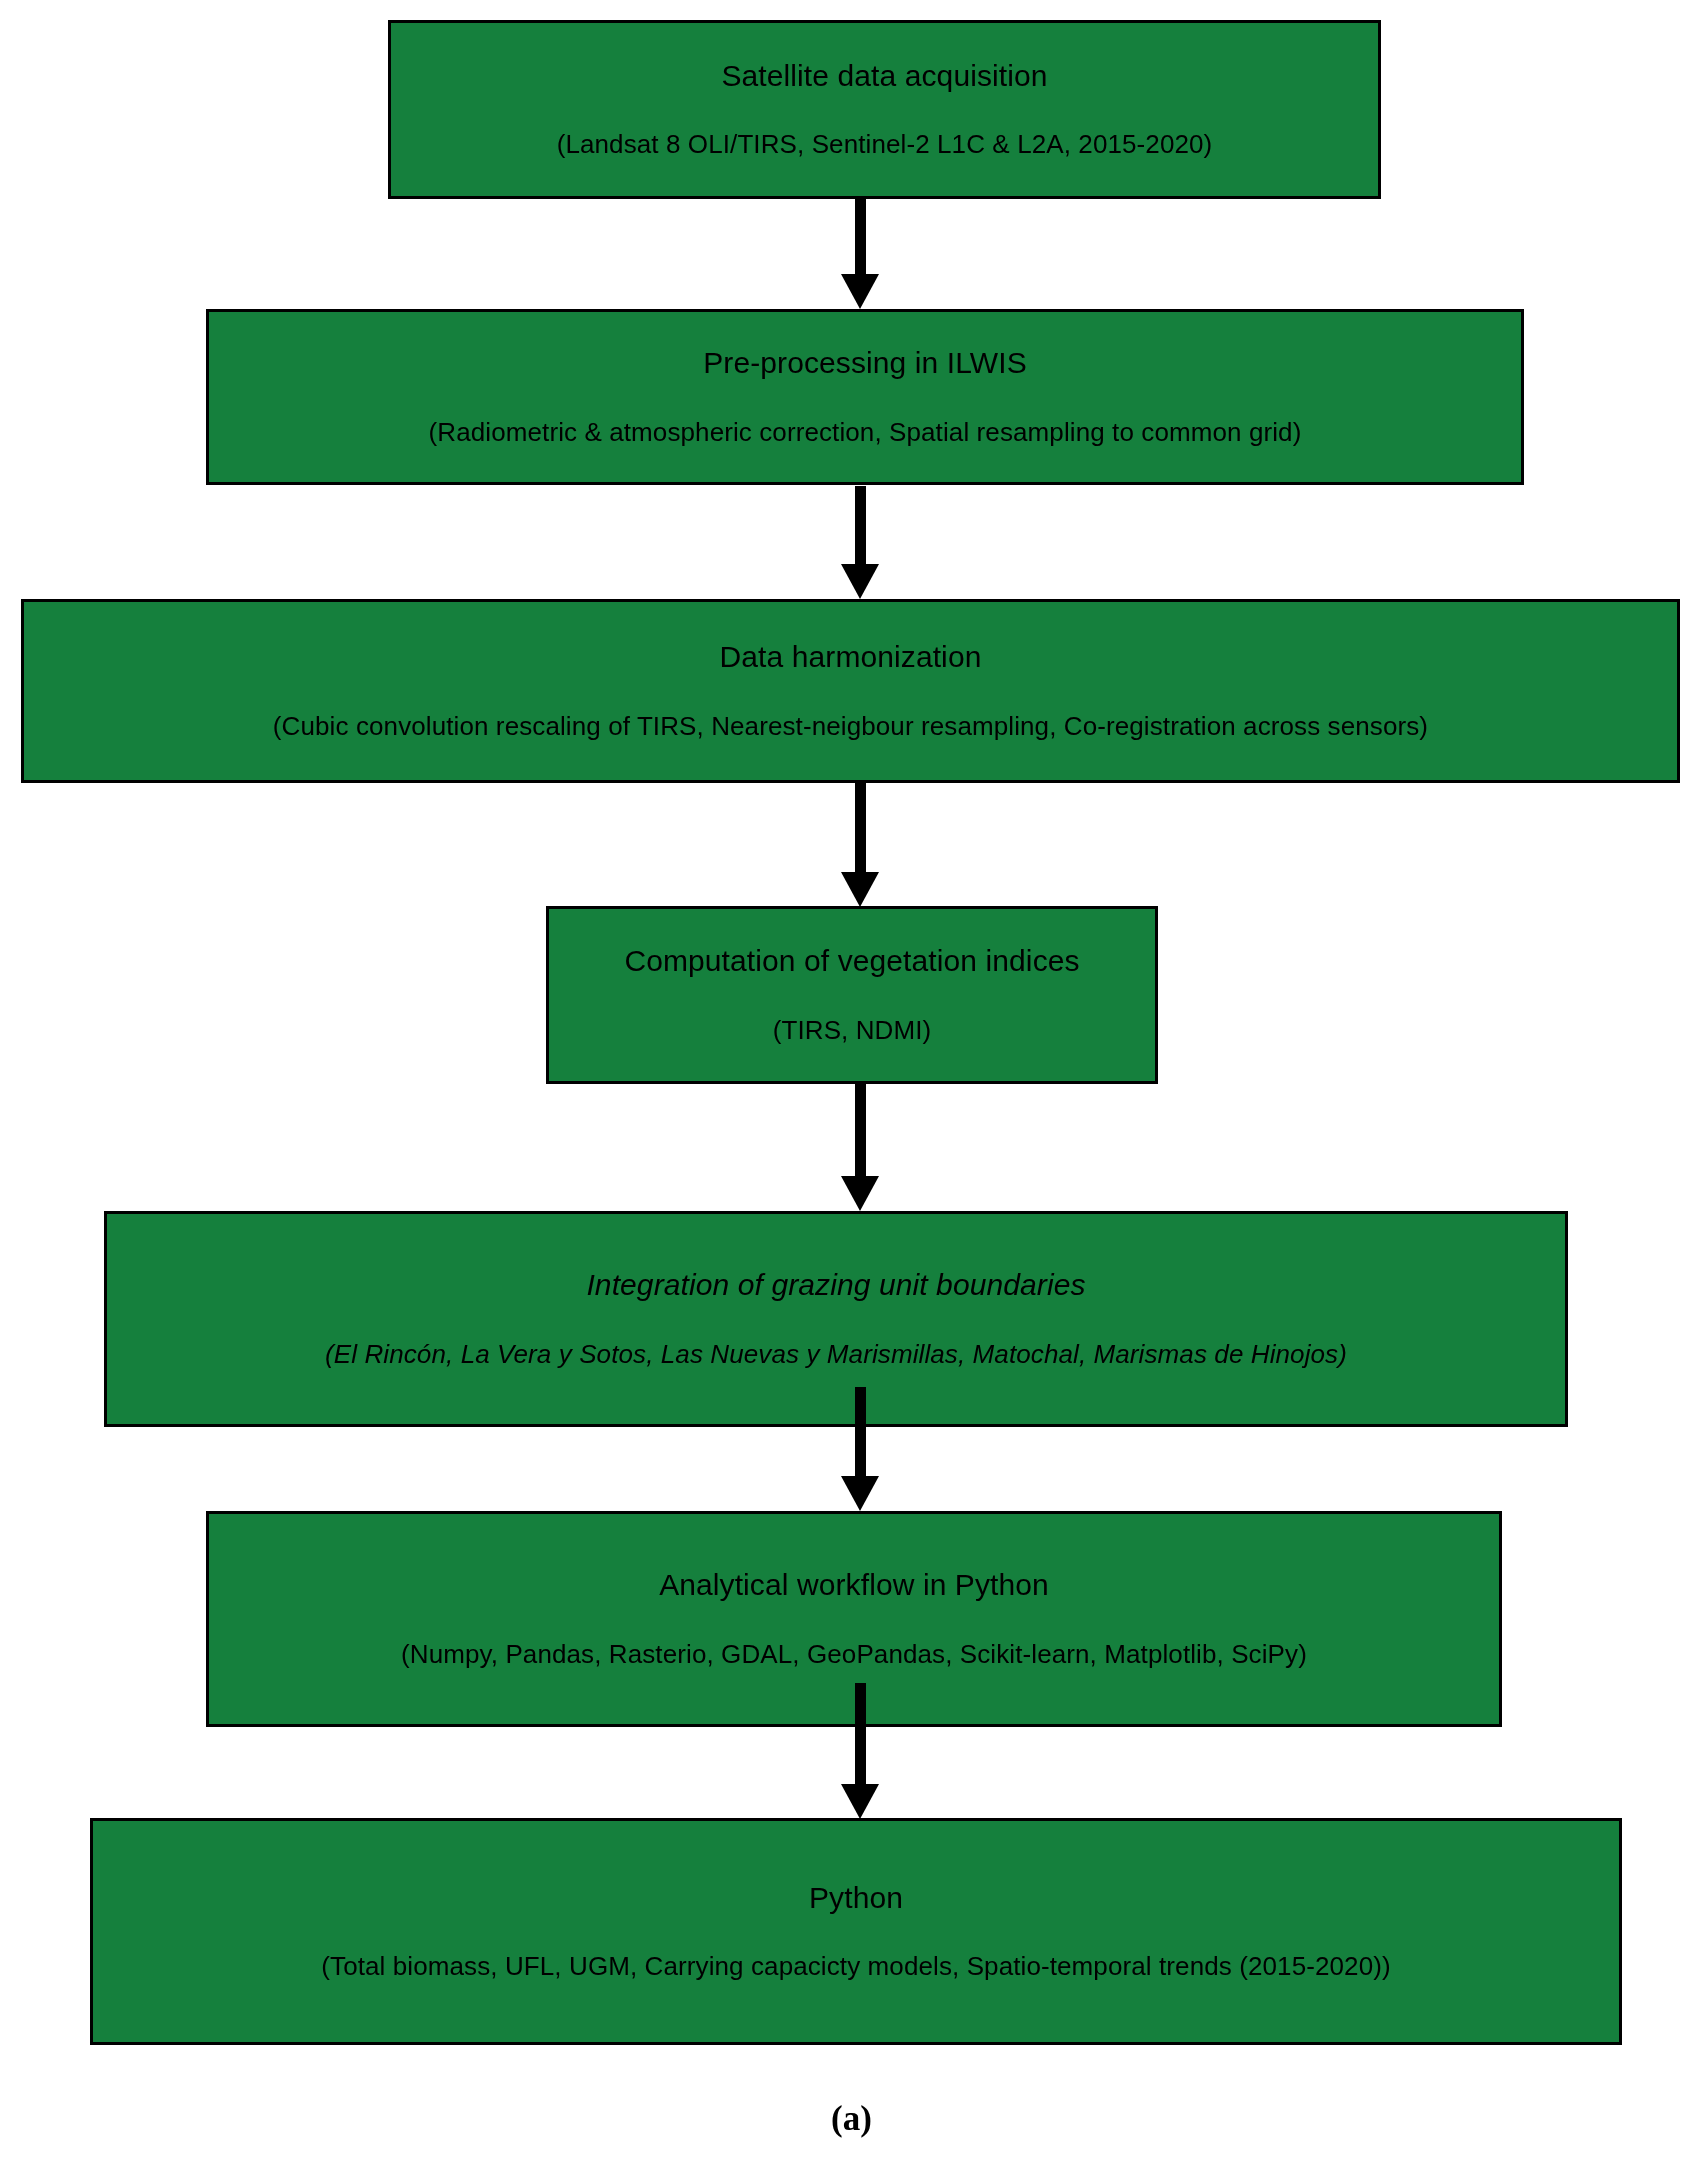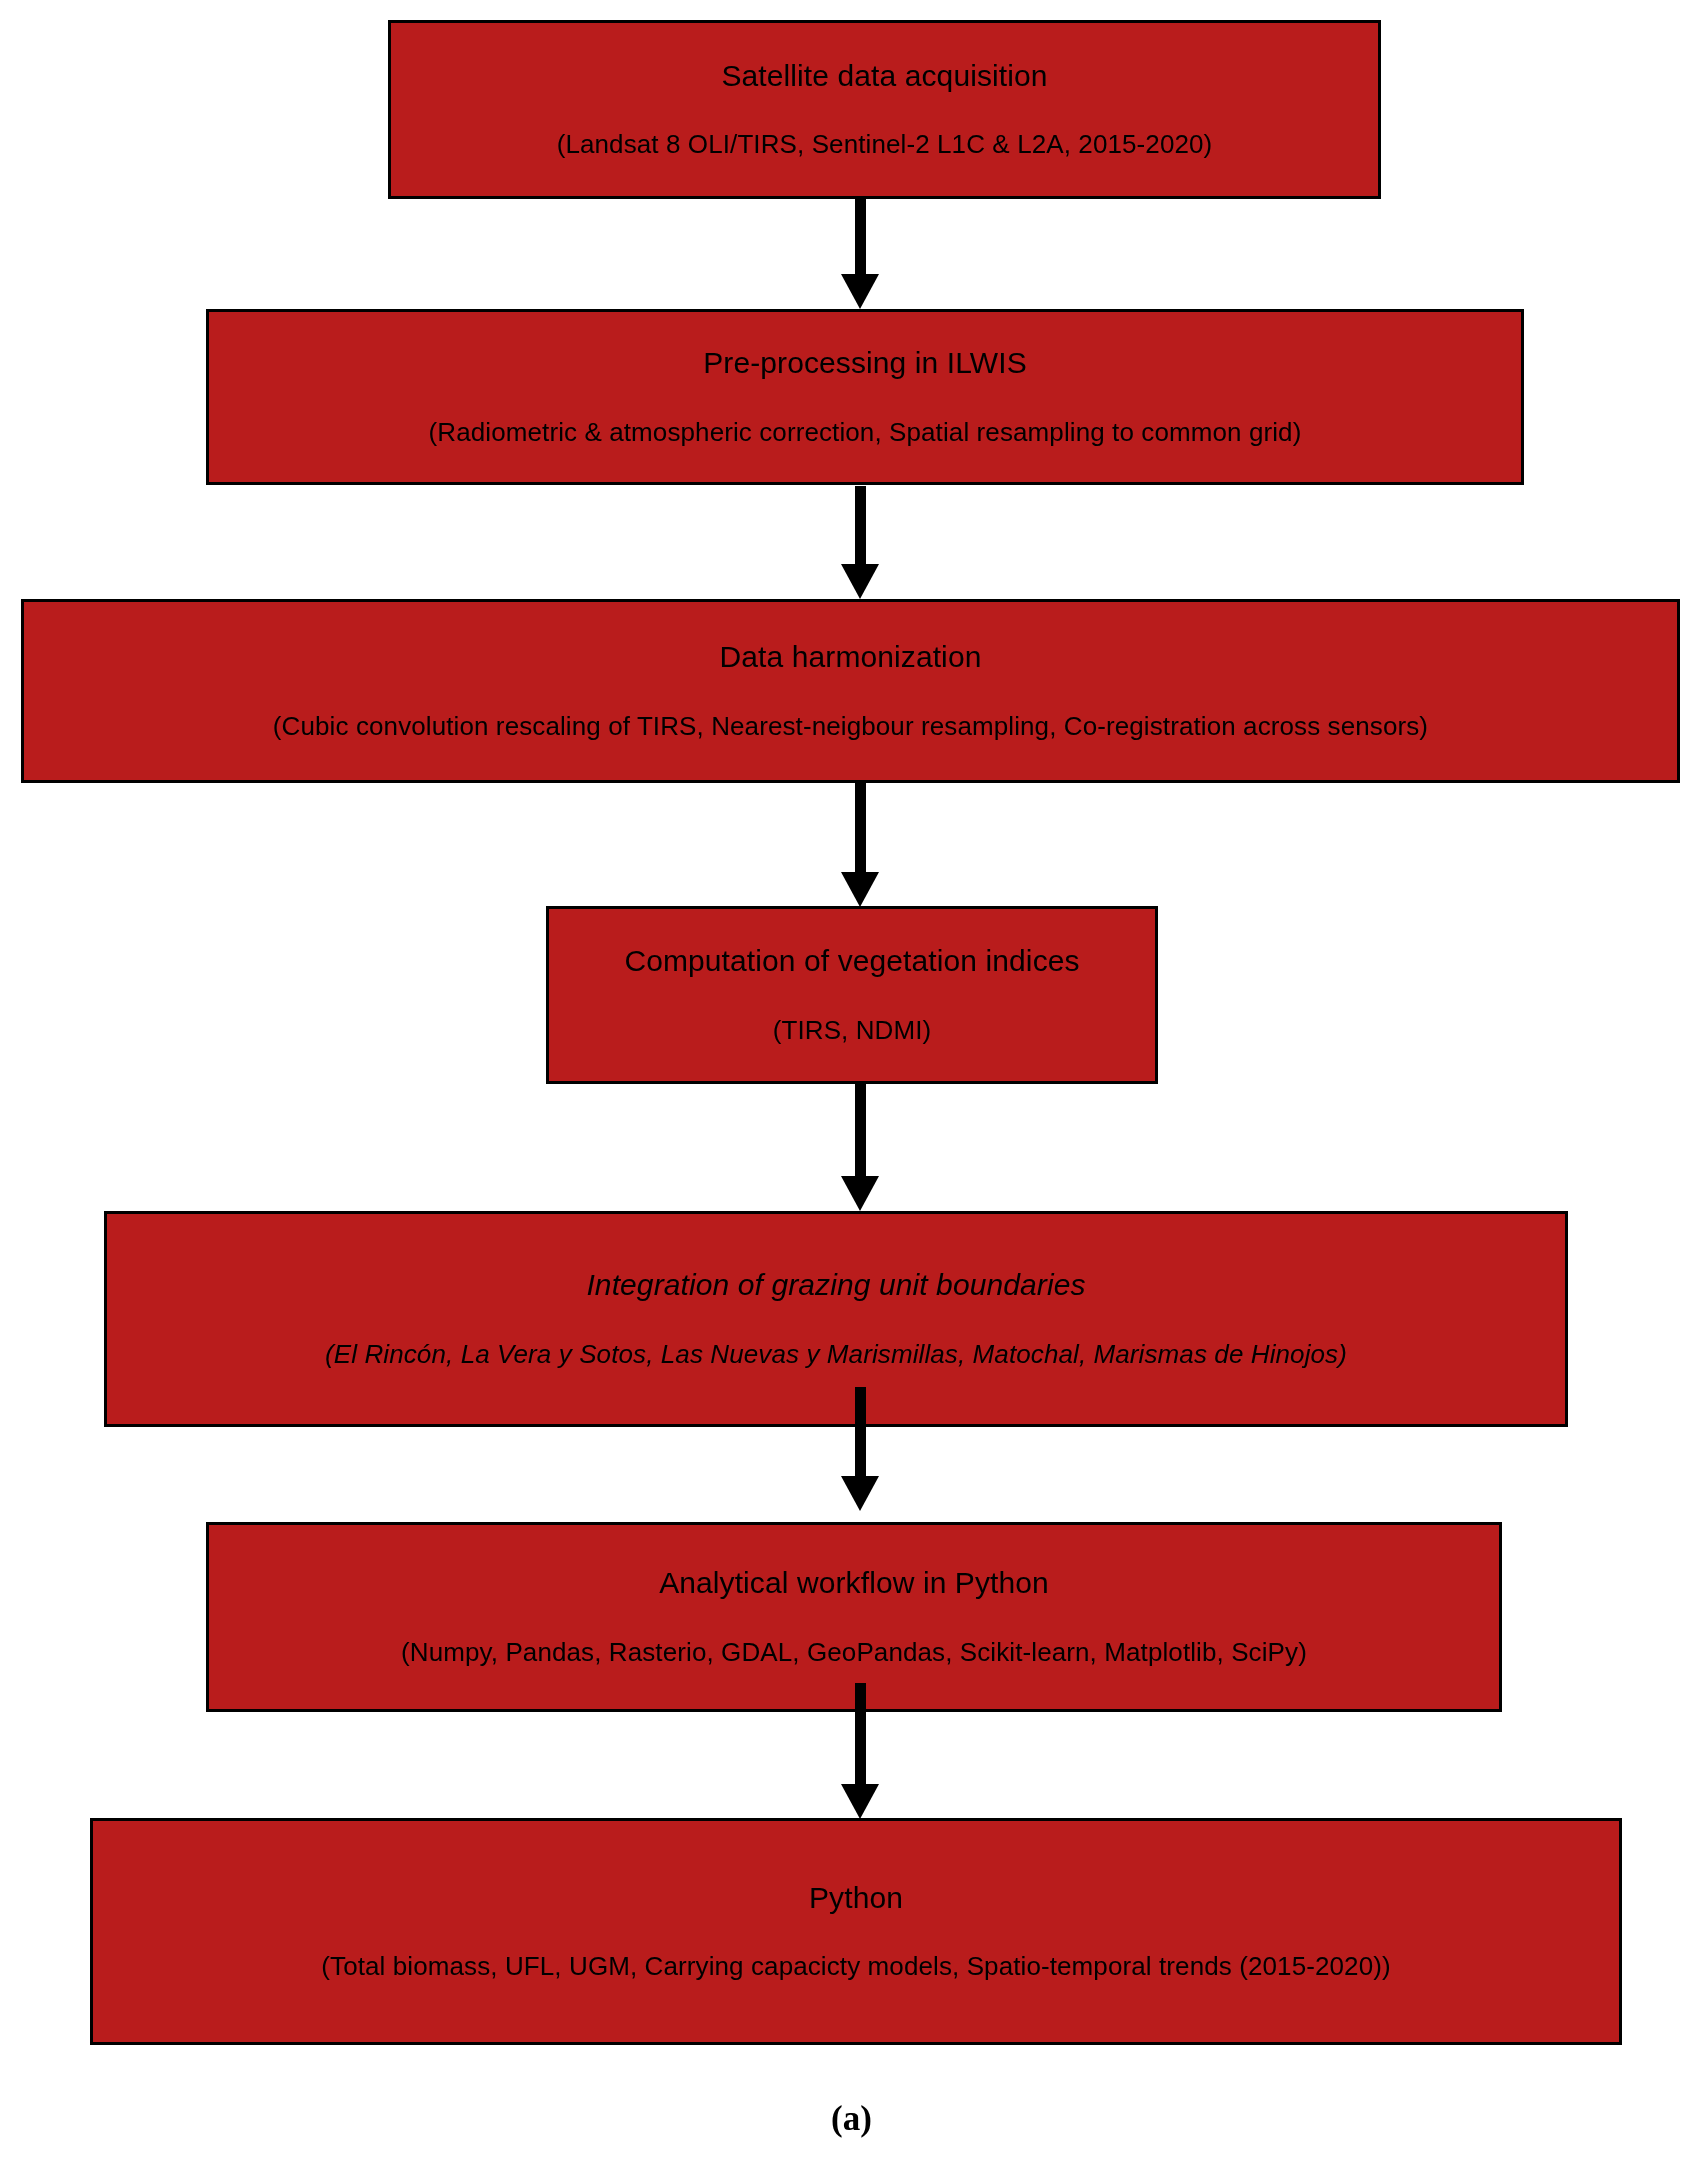--- a/index.html
+++ b/index.html
@@ -19,21 +19,21 @@
     position: absolute;
     left: 0;
     top: 0;
     width: 1703px;
     height: 2183px;
   }
   .node {
     position: absolute;
     box-sizing: border-box;
     border: 3.6px solid #000000;
-    background: #b91c1c;
+    background: #15803d;
     display: flex;
     flex-direction: column;
     align-items: center;
     justify-content: center;
     text-align: center;
     padding: 6px 11px;
   }
   .node .title {
     font-size: 30px;
     line-height: 1.15;
@@ -46,21 +46,21 @@
     white-space: nowrap;
     letter-spacing: 0.1px;
     margin-top: 37px;
   }
   
   #node-1 { left: 388px;  top: 20px;   width: 993px; height: 179px; }
   #node-2 { left: 206px;  top: 309px;  width: 1318px; height: 176px; }
   #node-3 { left: 21px;   top: 599px;  width: 1659px; height: 184px; text-align: center; }
   #node-4 { left: 546px;  top: 906px; width: 612px; height: 178px; }
   #node-5 { left: 104px;  top: 1211px; width: 1464px; height: 216px; font-style: italic; }
-  #node-6 { left: 206px;  top: 1511px; width: 1296px; height: 190px; margin-top: 11px; }
+  #node-6 { left: 206px;  top: 1511px; width: 1296px; height: 216px; }
   #node-7 { left: 90px;  top: 1818px; width: 1532px; height: 227px; }
 
   
   .arrow {
     position: absolute;
     width: 39px;
     left: 841px;
   }
   .arrow .shaft {
     position: absolute;

